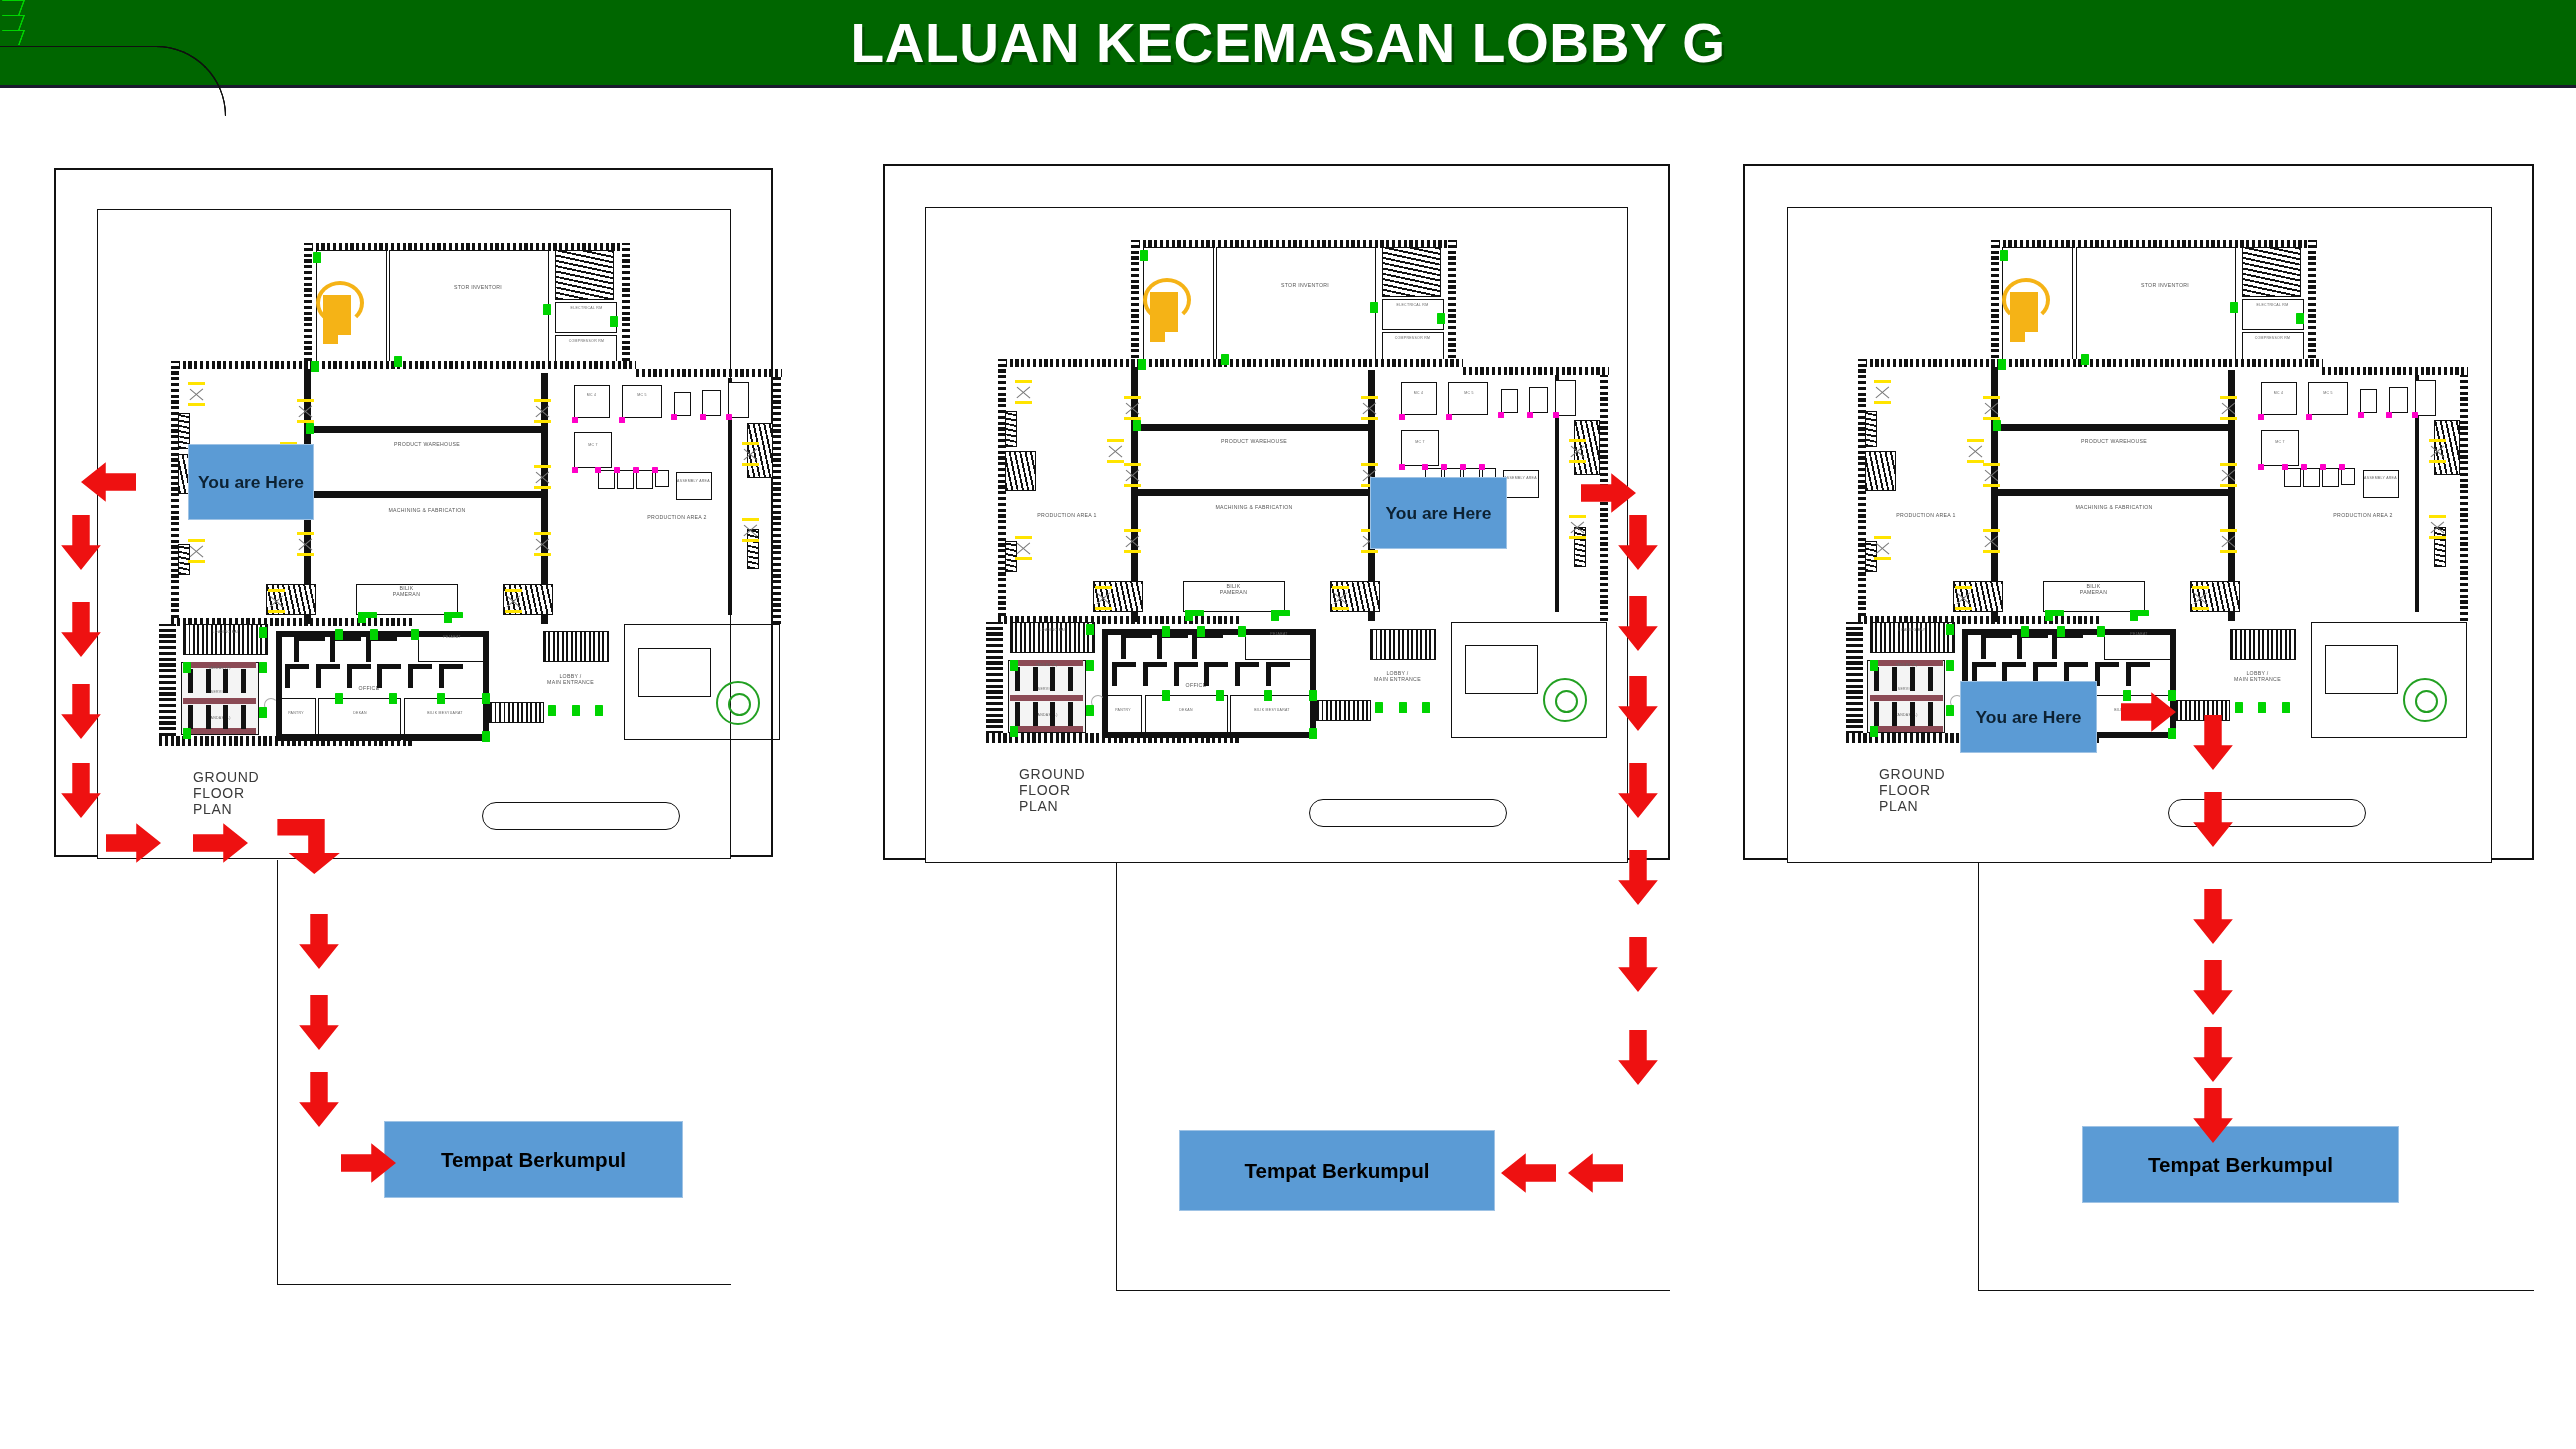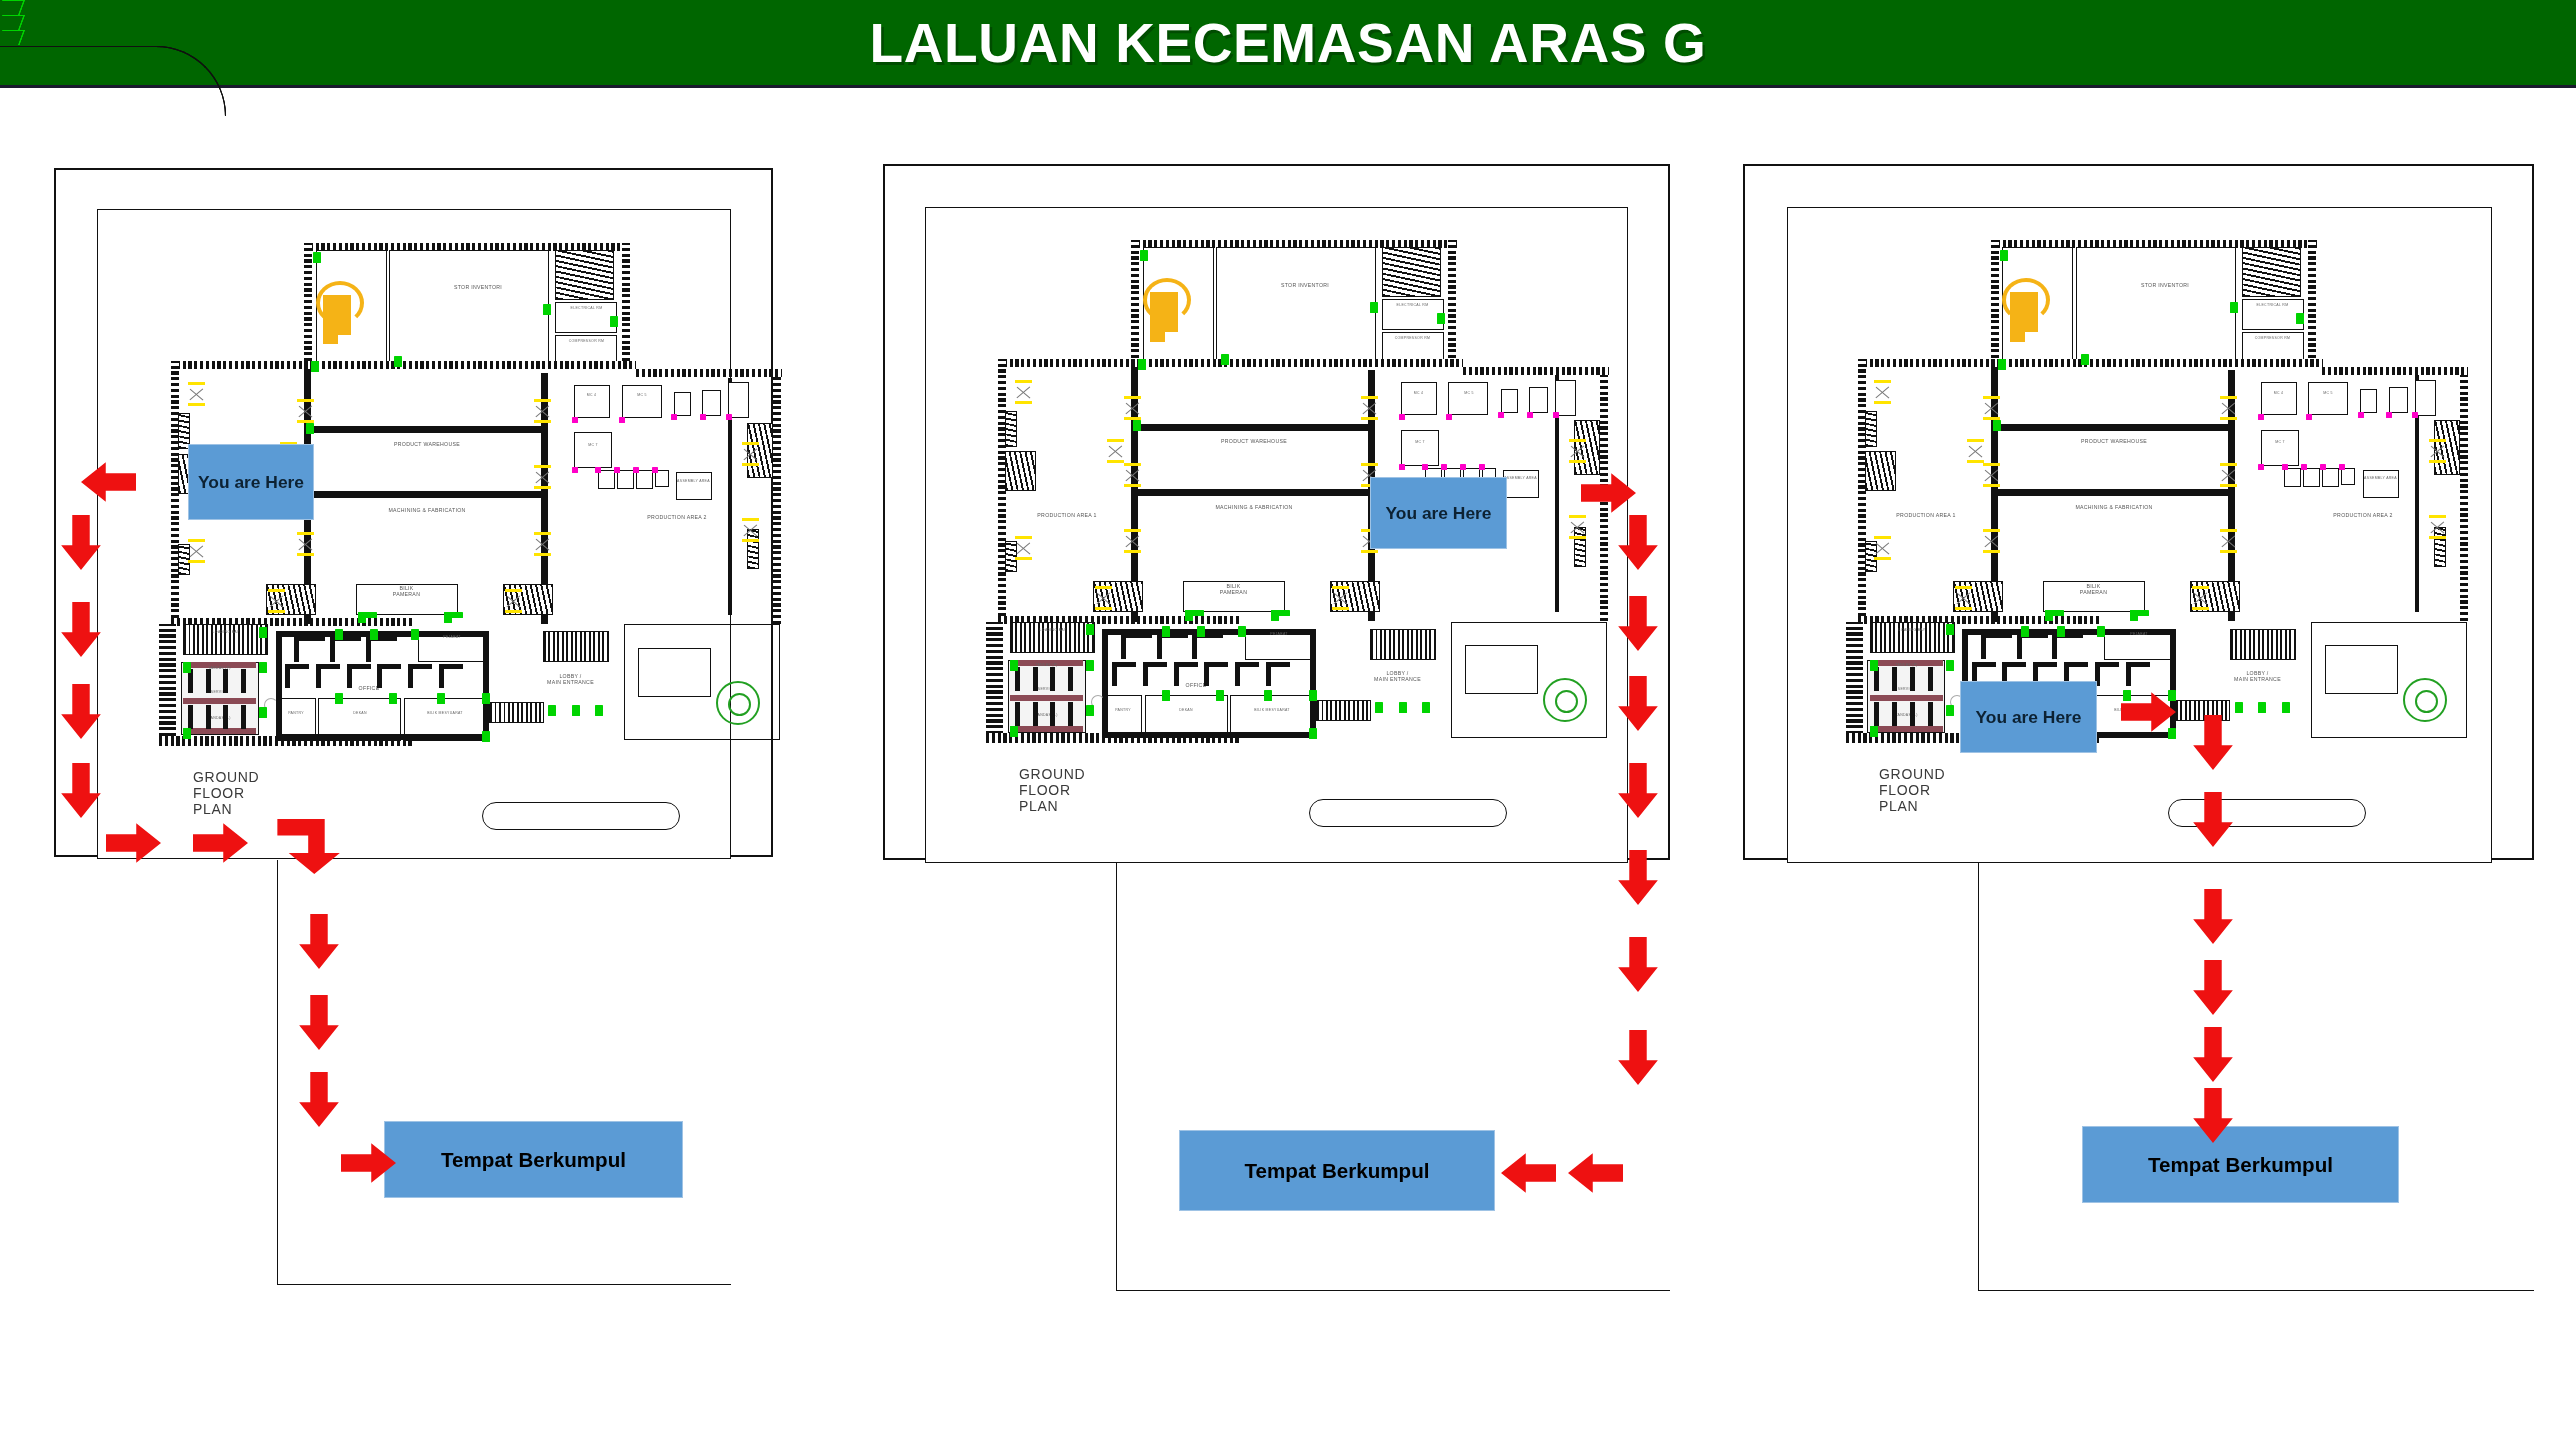--- a/index.html
+++ b/index.html
@@ -84,21 +84,21 @@
              color:#000;font-size:20.6px;font-weight:bold;box-sizing:border-box;}
 
   
   .ar{position:absolute;}
   .ar svg{display:block;}
 </style>
 </head>
 <body>
 
 <div class="banner">
-  <div class="banner-title">LALUAN KECEMASAN ARAS G</div>
+  <div class="banner-title">LALUAN KECEMASAN LOBBY G</div>
 </div>
 
 <div id="panels-root">
     <div class="panel" style="left:0;top:0;">
       <div class="outer-frame" style="left:54px;top:168px;width:719px;height:689px;"></div>
       <div class="inner-frame" style="left:97px;top:209px;width:634px;height:650px;"></div>
       <div class="inner-frame2" style="left:277px;top:860px;width:454px;height:425px;"></div>
       <div class="plan" style="left:0;top:0;">
         <div class="band" style="left:304px;top:243px;width:326px;height:8.3px;"></div>
         <div class="band v" style="left:304px;top:243px;width:8.3px;height:124px;"></div>

